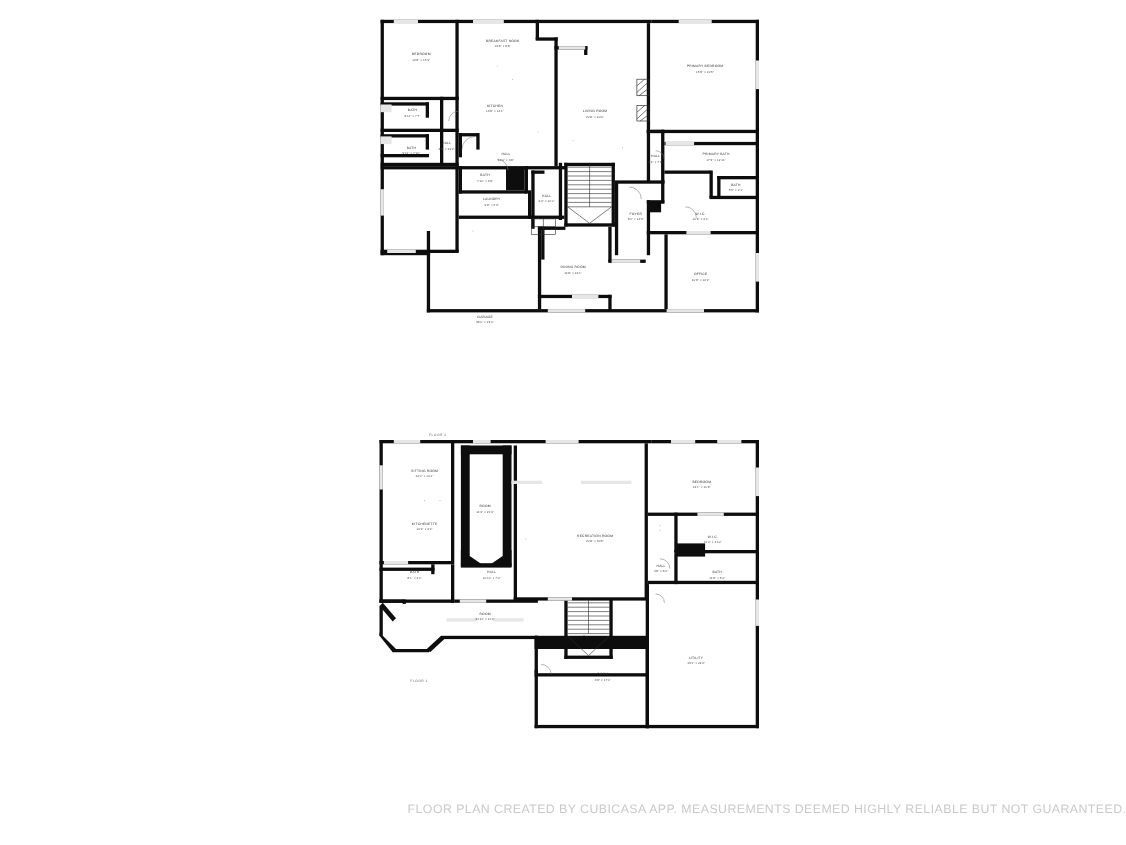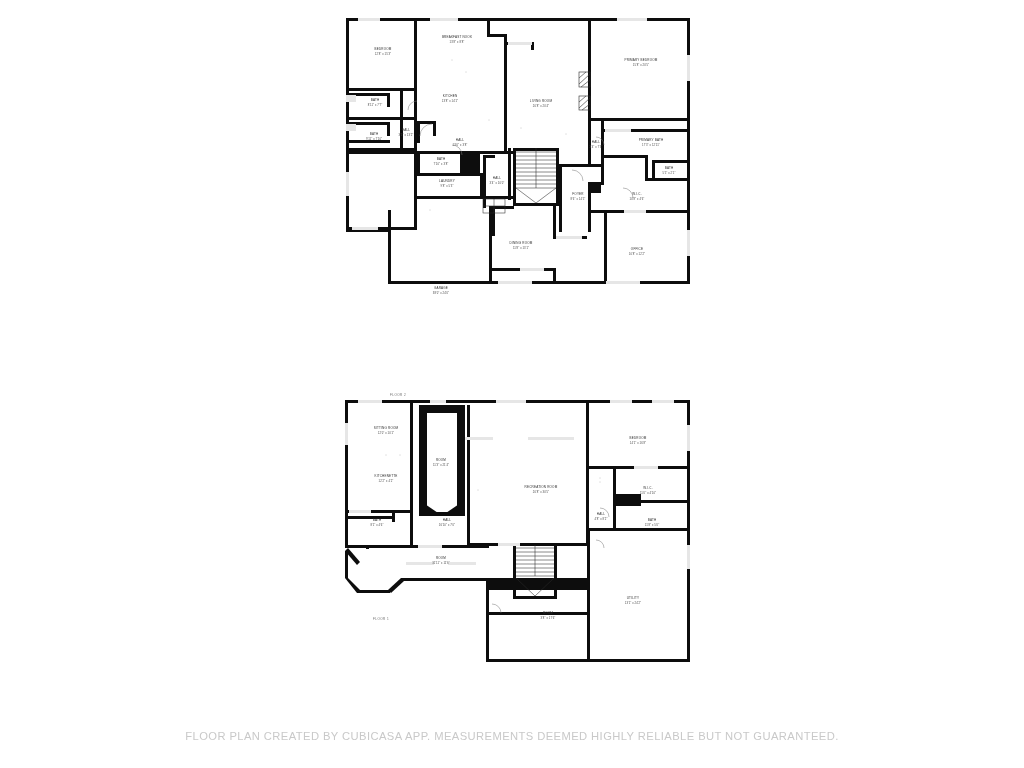--- a/index.html
+++ b/index.html
@@ -58,21 +58,21 @@
     fill: #6b6b6b;
     text-anchor: middle;
   }
 
   
   #footer {
     position: absolute;
     left: 0;
     top: 730px;
     width: 1024px;
-    text-align: center;
+    text-align: right;
     font-family: "Liberation Sans", sans-serif;
     font-size: 11.2px;
     letter-spacing: 0.42px;
     color: #c9c9c9;
     white-space: nowrap;
     user-select: none;
   }
 </style>
 </head>
 <body>

